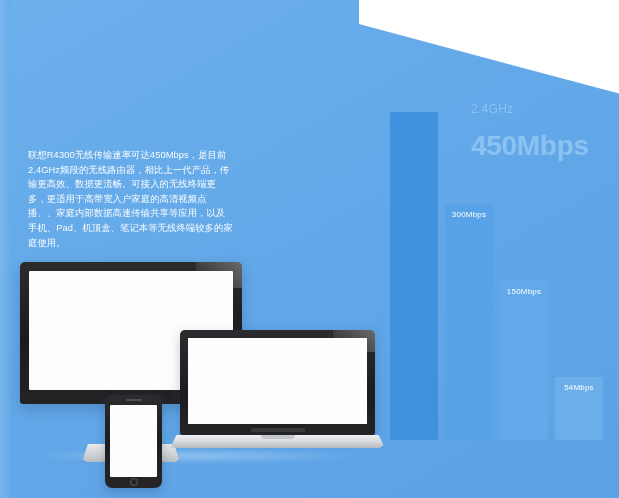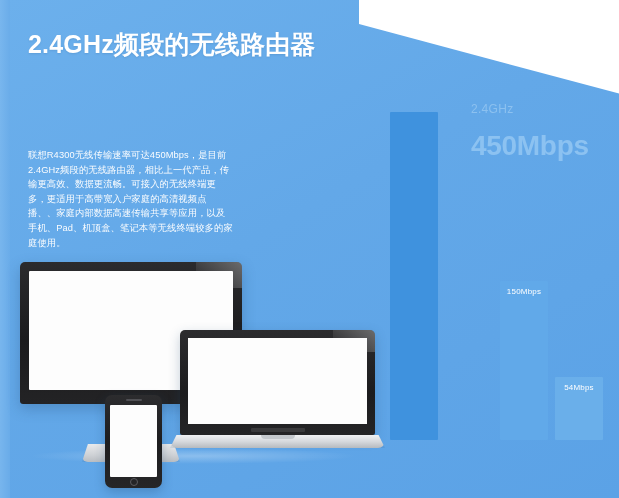--- a/index.html
+++ b/index.html
@@ -161,36 +161,38 @@
 </style>
 </head>
 <body>
 
 <div id="stage">
 
   <div class="edge-strip"></div>
   <div class="wedge"></div>
 
   <div class="title">
-    <span class="l2">2.4GHz频段的无线路由器</span>
   </div>
 
   <div class="body-copy">
     <p>联想R4300无线传输速率可达450Mbps，是目前2.4GHz频段的无线路由器，相比上一代产品，传输更高效、数据更流畅。可接入的无线终端更多，更适用于高带宽入户家庭的高清视频点播、、家庭内部数据高速传输共享等应用，以及手机、Pad、机顶盒、笔记本等无线终端较多的家庭使用。</p>
   </div>
 
   <div class="chart">
 
     <div class="hero-label">
       <span class="small">2.4GHz</span>
       <span class="big">450Mbps</span>
     </div>
 
     <div class="bar bar-1"></div>
 
+    <div class="bar bar-2">
+      <span class="cap">300Mbps</span>
+    </div>
 
     <div class="bar bar-3">
       <span class="cap">150Mbps</span>
     </div>
 
     <div class="bar bar-4">
       <span class="cap">54Mbps</span>
     </div>
   </div>
 

